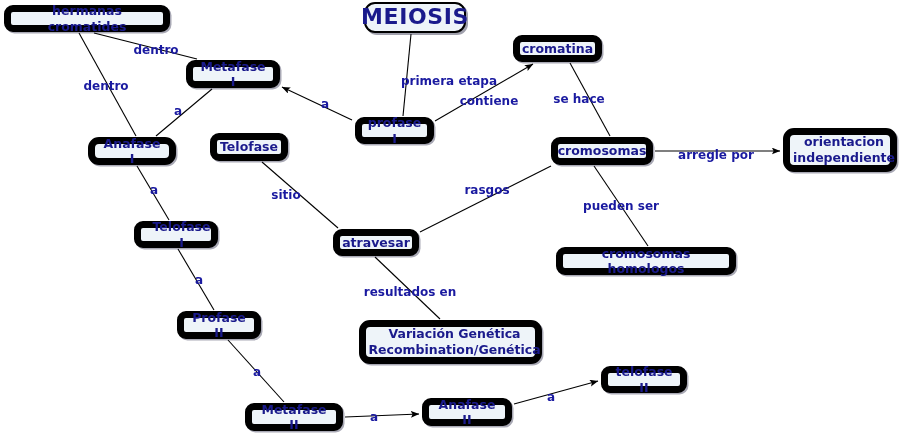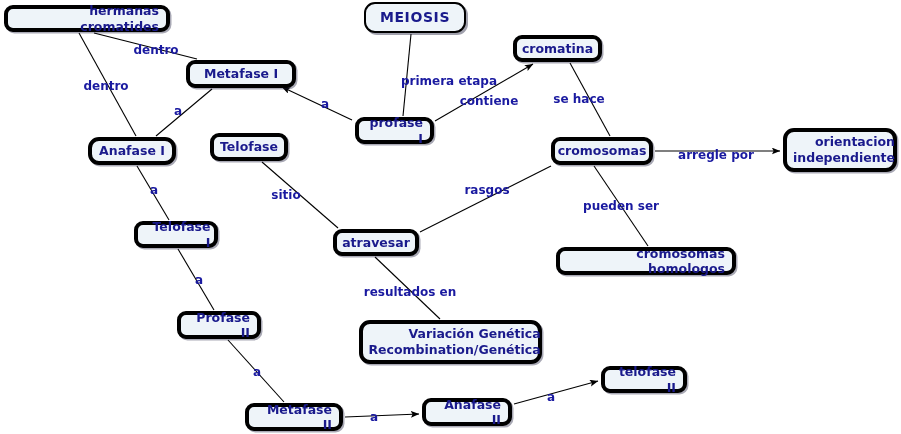--- a/index.html
+++ b/index.html
@@ -18,38 +18,38 @@
   #edge-layer {
     position: absolute;
     left: 0; top: 0;
     width: 901px;
     height: 434px;
   }
   .node {
     position: absolute;
     box-sizing: border-box;
     background: #eef4f9;
-    border: 4px solid #000000;
+    border: 7px solid #000000;
     border-radius: 9px;
     color: #1a1a8c;
     font-weight: bold;
     font-size: 12.5px;
     display: flex;
     align-items: center;
     justify-content: center;
-    text-align: right;
+    text-align: center;
     line-height: 1.22;
     box-shadow: 1.5px 1.5px 0 rgba(30,30,60,0.38);
     white-space: pre-line;
     padding: 0 7px;
   }
   .node.root {
     border-width: 2px;
     border-radius: 11px;
-    font-size: 14px;
+    font-size: 22px;
     letter-spacing: 0.6px;
     box-shadow: 2px 2px 0 rgba(30,30,60,0.42);
   }
   .node.multiline {
     border-radius: 11px;
     line-height: 1.3;
     padding-left: 15px;
   }
   .edge-label {
     position: absolute;
@@ -88,21 +88,21 @@
         <line x1="375" y1="257" x2="440" y2="319" stroke="#000000" stroke-width="1.1"></line>
         <line x1="228" y1="340" x2="284" y2="402" stroke="#000000" stroke-width="1.1"></line>
         <line x1="345" y1="417" x2="419" y2="414" stroke="#000000" stroke-width="1.1" marker-end="url(#arrowhead)"></line>
         <line x1="514" y1="404" x2="598" y2="381" stroke="#000000" stroke-width="1.1" marker-end="url(#arrowhead)"></line>
       </g>
   </svg>
   <div id="node-layer">
       <div class="node" style="left: 4px; top: 5px; width: 166px; height: 27px;">hermanas cromatides</div>
       <div class="node root" style="left: 364px; top: 2px; width: 102px; height: 31px;">MEIOSIS</div>
       <div class="node" style="left: 513px; top: 35px; width: 89px; height: 27px;">cromatina</div>
-      <div class="node" style="left: 186px; top: 60px; width: 110px; height: 28px;">Metafase I</div>
+      <div class="node" style="left: 186px; top: 60px; width: 94px; height: 28px;">Metafase I</div>
       <div class="node" style="left: 355px; top: 117px; width: 79px; height: 27px;">profase I</div>
       <div class="node" style="left: 88px; top: 137px; width: 88px; height: 28px; border-radius: 11px;">Anafase I</div>
       <div class="node" style="left: 210px; top: 133px; width: 78px; height: 28px;">Telofase</div>
       <div class="node" style="left: 551px; top: 137px; width: 102px; height: 28px;">cromosomas</div>
       <div class="node multiline" style="left: 783px; top: 128px; width: 114px; height: 44px;">orientacion
 independiente</div>
       <div class="node" style="left: 134px; top: 221px; width: 84px; height: 27px; padding-left: 18px;">Telofase I</div>
       <div class="node" style="left: 333px; top: 229px; width: 86px; height: 27px;">atravesar</div>
       <div class="node" style="left: 556px; top: 247px; width: 180px; height: 28px;">cromosomas homologos</div>
       <div class="node" style="left: 177px; top: 311px; width: 84px; height: 28px;">Profase II</div>

